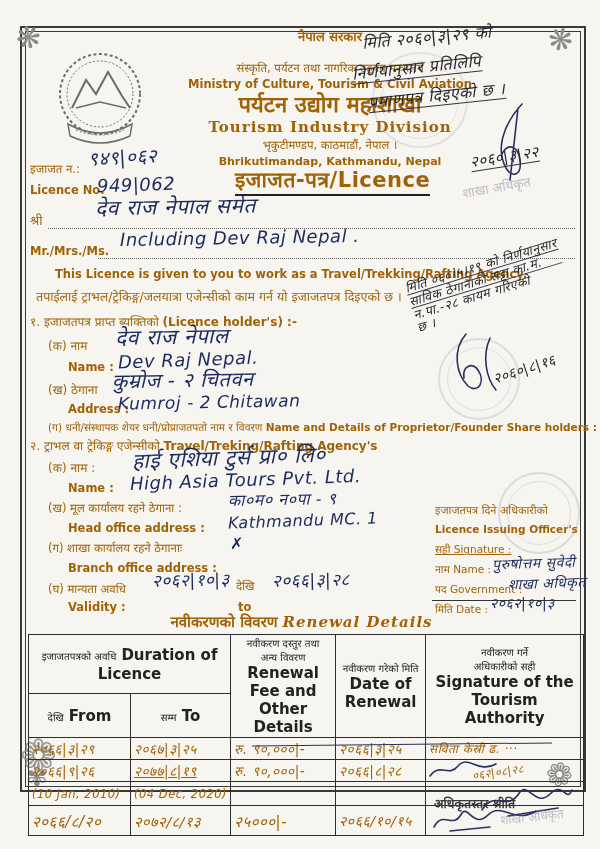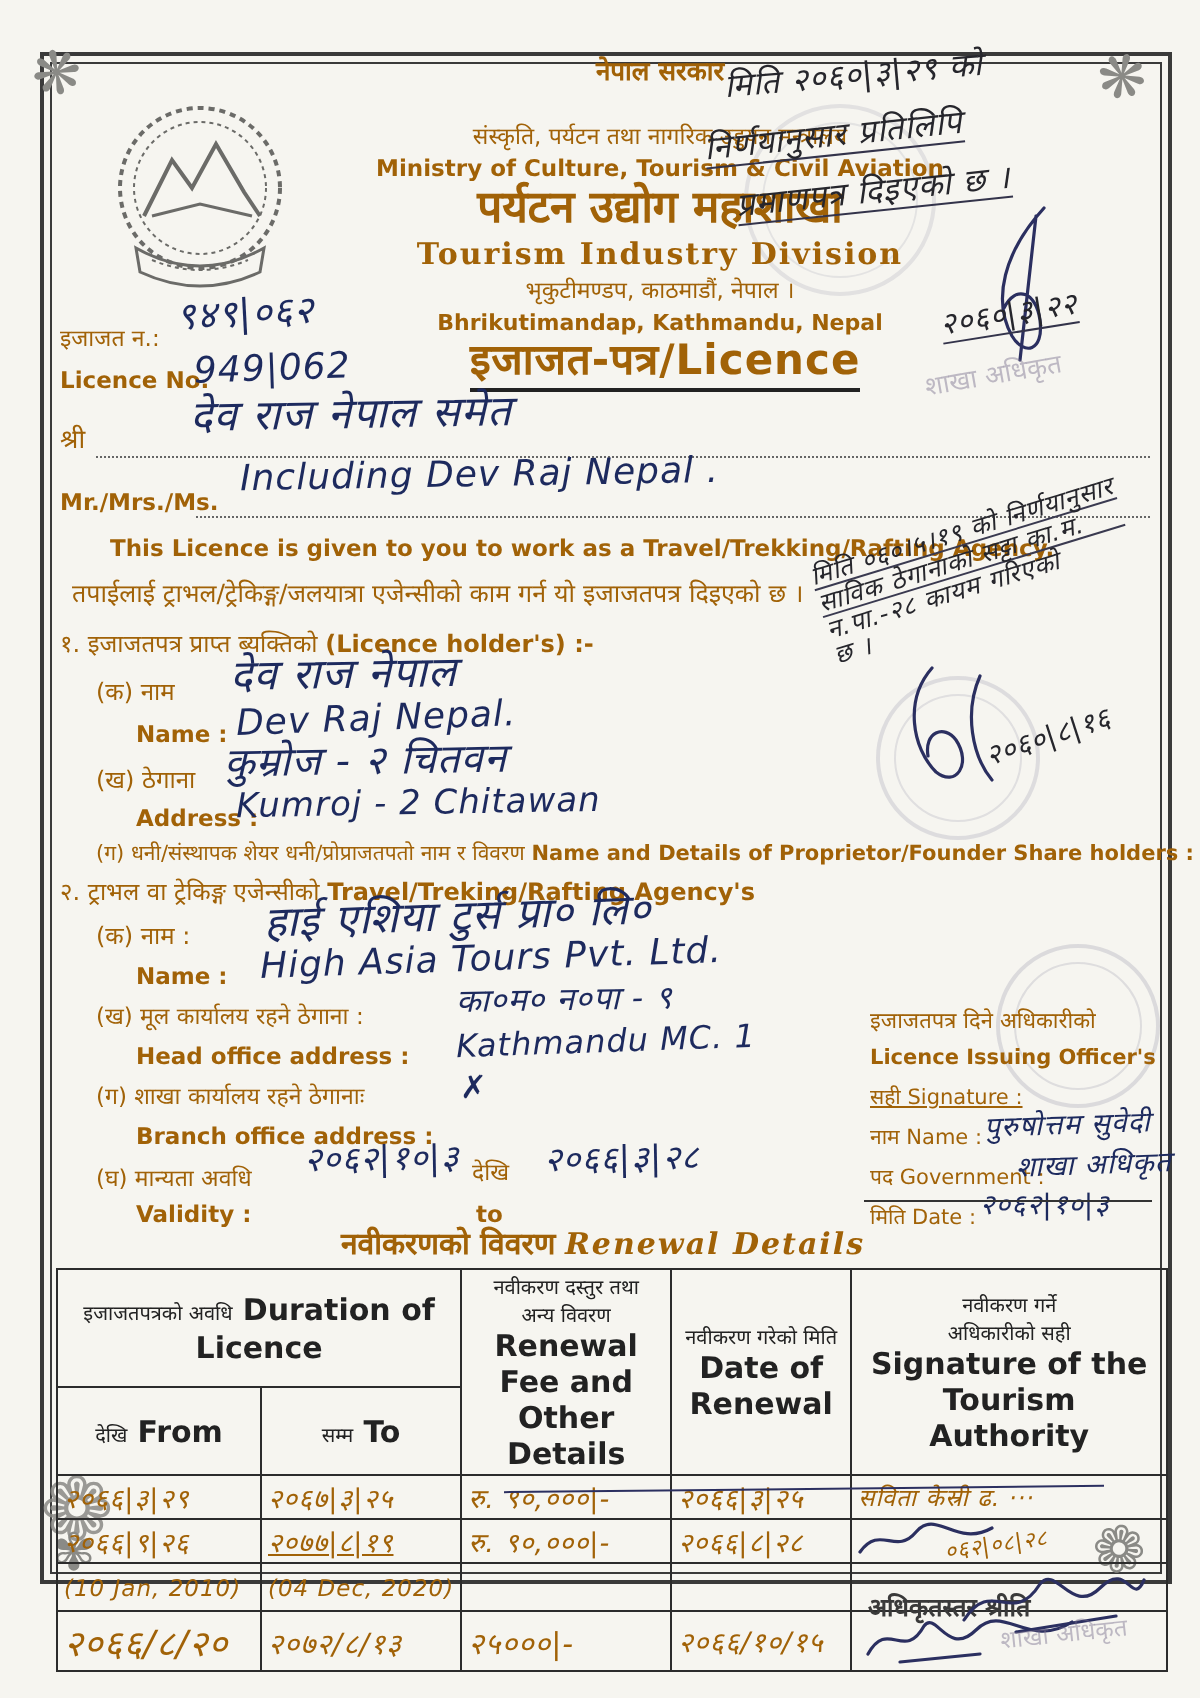--- a/index.html
+++ b/index.html
@@ -218,21 +218,21 @@
       </td>
     </tr>
     <tr style="height:24px;">
       <td class="ink" style="font-size:11.5px;font-family:'DejaVu Sans',sans-serif;">(10 Jan, 2010)</td>
       <td class="ink" style="font-size:11.5px;">(04 Dec, 2020)</td>
       <td class="ink"></td>
       <td class="ink"></td>
       <td class="ink"></td>
     </tr>
     <tr style="height:30px;">
-      <td class="ink" style="font-size:18px;">२०६६/८/२०</td>
+      <td class="ink" style="font-size:15px;">२०६६/८/२०</td>
       <td class="ink" style="font-size:14.5px;">२०७२/८/१३</td>
       <td class="ink" style="font-size:15px;">२५०००|-</td>
       <td class="ink" style="font-size:14px;">२०६६/१०/१५</td>
       <td class="ink" style="position:relative;">
         <svg class="sig" style="position:absolute;left:4px;top:1px;" width="110" height="26" viewBox="0 0 110 26">
               <path d="M4,20 C14,2 22,24 32,6 C38,-2 44,22 58,8 S84,18 106,4 M20,24 L60,20"></path>
             </svg>
       </td>
     </tr>
   </tbody>

